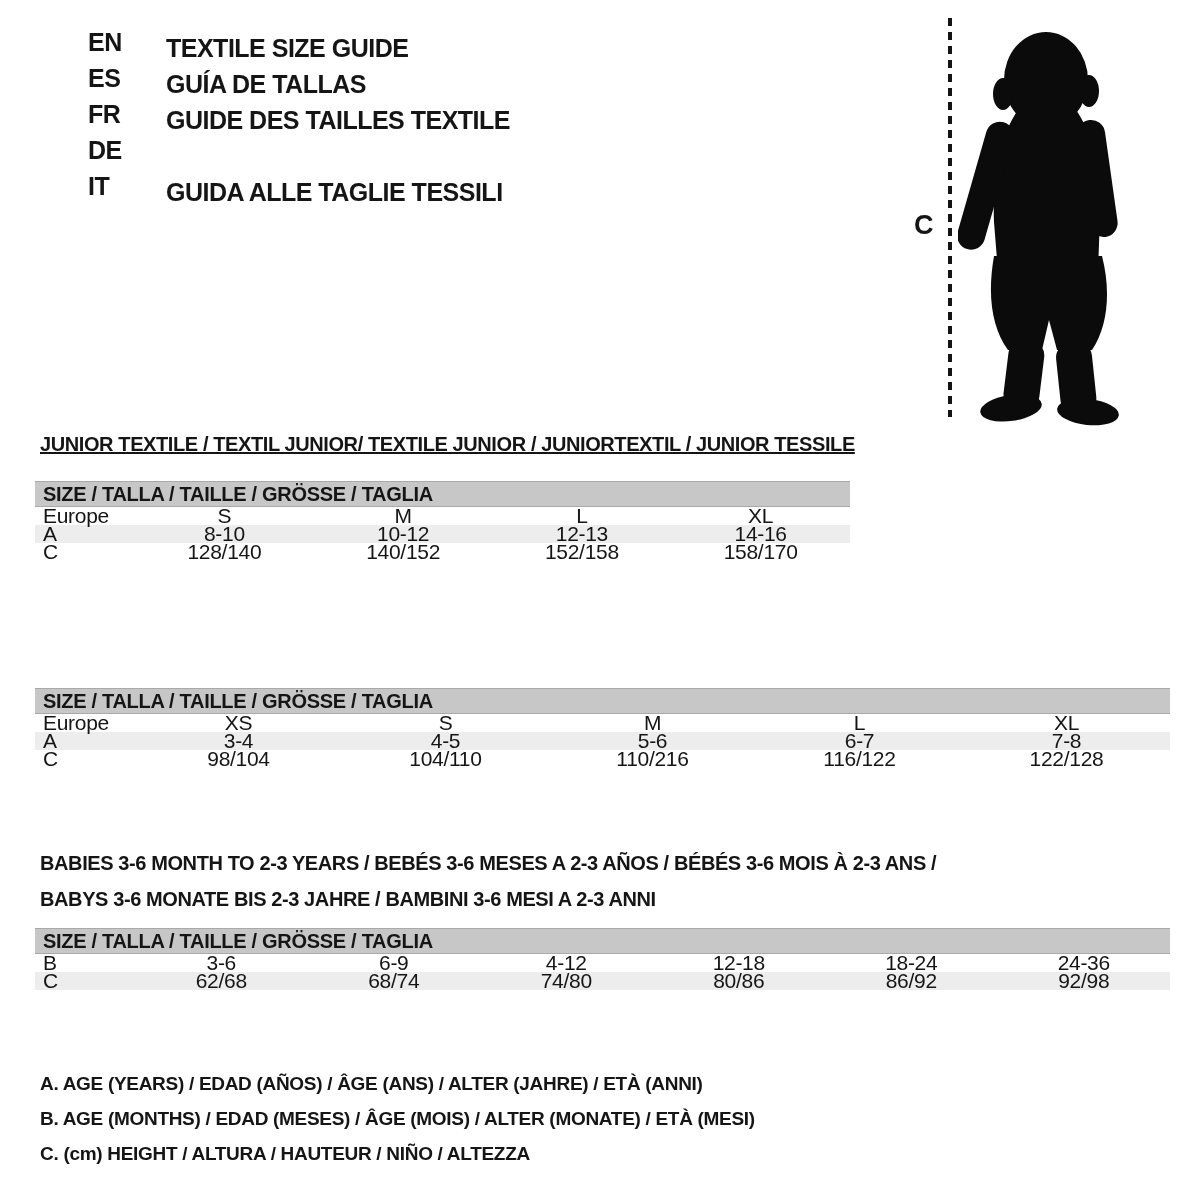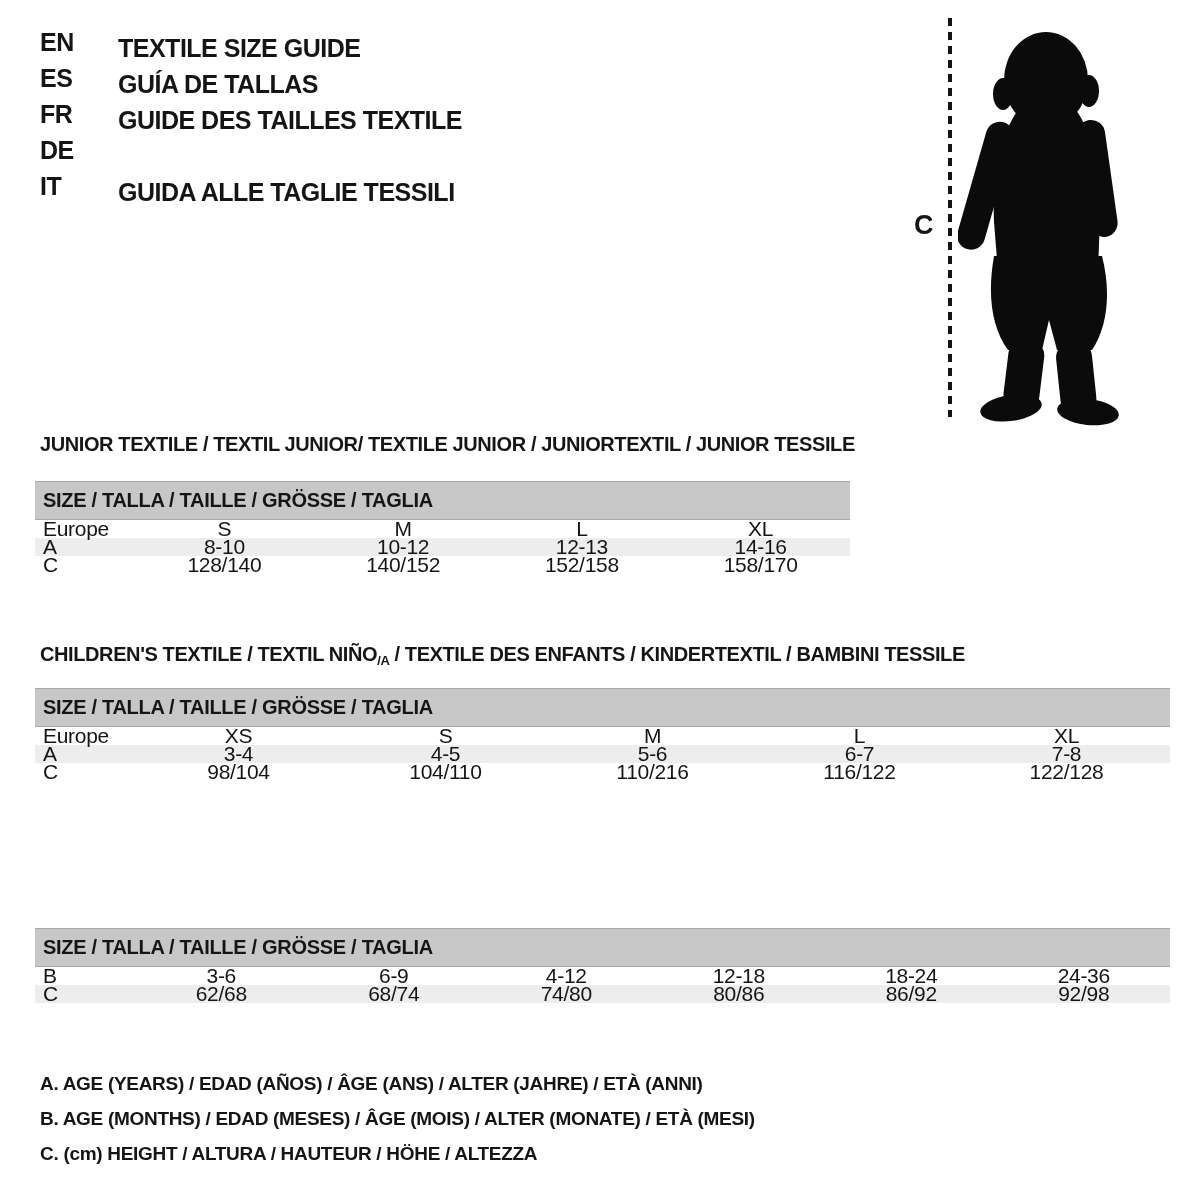--- a/index.html
+++ b/index.html
@@ -3,39 +3,39 @@
 <meta charset="utf-8">
 <style>
   html,body{margin:0;padding:0;background:#fff;}
   .canvas{
     position:relative;width:1200px;height:1200px;background:#ffffff;
     font-family:"Liberation Sans","DejaVu Sans",sans-serif;color:#151515;overflow:hidden;
   }
   
   .langs{position:absolute;left:40px;top:24px;}
   .lang-row{display:flex;height:36px;align-items:center;font-weight:bold;font-size:25px;letter-spacing:-0.5px;}
-  .lang-code{width:78px;flex:0 0 78px;}
+  .lang-code{width:78px;flex:0 0 78px;margin-left:48px;}
   .lang-label{white-space:nowrap;margin-top:12px;}
   
   .dash-line{position:absolute;left:948px;top:18px;width:4px;height:399px;
     background:repeating-linear-gradient(to bottom,#141414 0 8px,transparent 8px 14px);}
   .c-label{position:absolute;left:914px;top:210px;font-size:27px;font-weight:bold;}
   .toddler{position:absolute;left:958px;top:14px;width:184px;height:412px;}
   
   .sec-title{position:absolute;left:40px;font-size:20px;font-weight:bold;letter-spacing:-0.4px;white-space:nowrap;}
-  .sec-title.t1{top:433px;}
+  .sec-title.t1{top:433px;text-decoration:underline;}
   .sec-title.t2{top:643px;}
   .sec-title.t3{top:845px;line-height:36px;}
   .sub{font-size:13px;position:relative;top:4px;}
   
   .table{position:absolute;left:35px;}
   .tab1{top:481px;width:815px;}
   .tab2{top:688px;width:1135px;}
   .tab3{top:928px;width:1135px;}
-  .thead{height:39px;background:#c7c7c7;border-top:1px solid #a9a9a9;border-bottom:1px solid #a9a9a9;
+  .thead{height:26px;background:#c7c7c7;border-top:1px solid #a9a9a9;border-bottom:1px solid #a9a9a9;
     display:flex;align-items:center;padding-left:8px;box-sizing:border-box;
     font-weight:bold;font-size:20px;letter-spacing:-0.3px;}
   .trow{display:flex;height:18px;align-items:center;font-size:21px;letter-spacing:-0.3px;}
   .trow.striped{background:#ededed;}
   .tlabel{width:100px;flex:0 0 100px;padding-left:8px;box-sizing:border-box;}
   .tcell{flex:1;text-align:center;}
   
   .legend{position:absolute;left:40px;top:1066px;}
   .legend-line{height:35px;display:flex;align-items:center;font-weight:bold;font-size:19px;letter-spacing:-0.3px;white-space:nowrap;}
 </style>
@@ -111,23 +111,20 @@
     </div>
     <div class="trow">
       <div class="tlabel">C</div>
       <div class="tcell">128/140</div>
       <div class="tcell">140/152</div>
       <div class="tcell">152/158</div>
       <div class="tcell">158/170</div>
     </div>
   </div>
 
-  <div class="sec-title t2">
-    <span>CHILDREN'S TEXTILE / TEXTIL NIÑO</span><span class="sub">/A</span><span> / TEXTILE DES ENFANTS / KINDERTEXTIL / BAMBINI TESSILE</span>
-  </div>
   <div class="table tab2">
     <div class="thead">SIZE / TALLA / TAILLE / GRÖSSE / TAGLIA</div>
     <div class="trow">
       <div class="tlabel">Europe</div>
       <div class="tcell">XS</div>
       <div class="tcell">S</div>
       <div class="tcell">M</div>
       <div class="tcell">L</div>
       <div class="tcell">XL</div>
     </div>
@@ -142,20 +139,24 @@
     <div class="trow">
       <div class="tlabel">C</div>
       <div class="tcell">98/104</div>
       <div class="tcell">104/110</div>
       <div class="tcell">110/216</div>
       <div class="tcell">116/122</div>
       <div class="tcell">122/128</div>
     </div>
   </div>
 
+  <div class="sec-title t3">
+    <div>BABIES 3-6 MONTH TO 2-3 YEARS / BEBÉS 3-6 MESES A 2-3 AÑOS / BÉBÉS 3-6 MOIS À 2-3 ANS /</div>
+    <div>BABYS 3-6 MONATE BIS 2-3 JAHRE / BAMBINI 3-6 MESI A 2-3 ANNI</div>
+  </div>
   <div class="table tab3">
     <div class="thead">SIZE / TALLA / TAILLE / GRÖSSE / TAGLIA</div>
     <div class="trow">
       <div class="tlabel">B</div>
       <div class="tcell">3-6</div>
       <div class="tcell">6-9</div>
       <div class="tcell">4-12</div>
       <div class="tcell">12-18</div>
       <div class="tcell">18-24</div>
       <div class="tcell">24-36</div>
@@ -167,16 +168,16 @@
       <div class="tcell">74/80</div>
       <div class="tcell">80/86</div>
       <div class="tcell">86/92</div>
       <div class="tcell">92/98</div>
     </div>
   </div>
 
   <div class="legend">
     <div class="legend-line">A. AGE (YEARS) / EDAD (AÑOS) / ÂGE (ANS) / ALTER (JAHRE) / ETÀ (ANNI)</div>
     <div class="legend-line">B. AGE (MONTHS) / EDAD (MESES) / ÂGE (MOIS) / ALTER (MONATE) / ETÀ (MESI)</div>
-    <div class="legend-line">C. (cm) HEIGHT / ALTURA / HAUTEUR / HÖHE / ALTEZZA</div>
+    <div class="legend-line">C. (cm) HEIGHT / ALTURA / HAUTEUR / NIÑO / ALTEZZA</div>
   </div>
 
 </div>
 
 </body></html>

